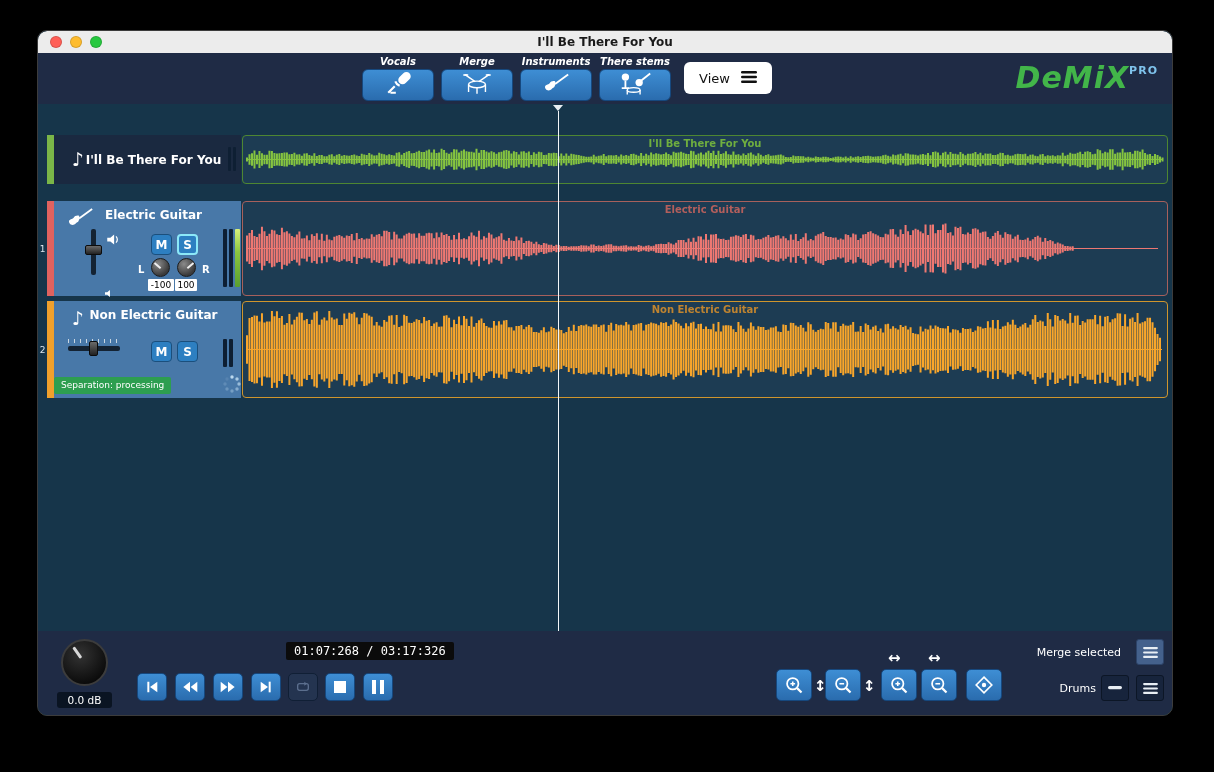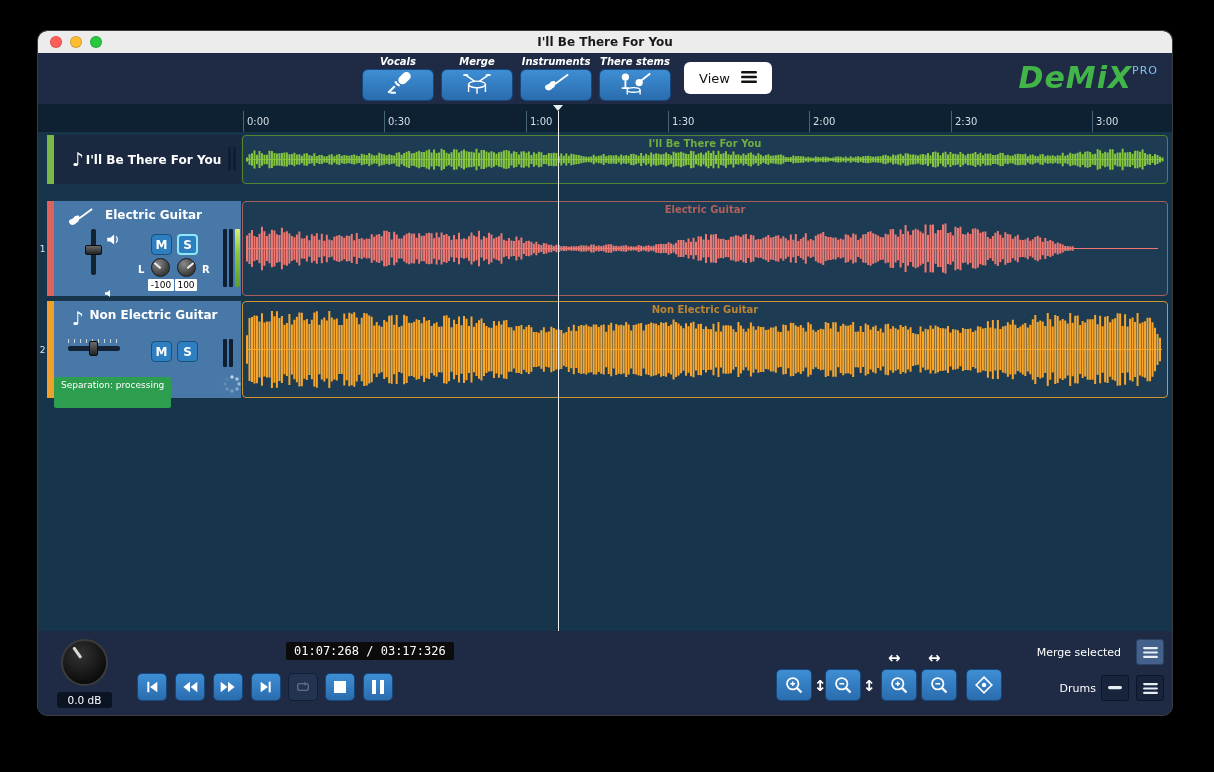--- a/index.html
+++ b/index.html
@@ -21,21 +21,21 @@
   .stem{width:72px;display:flex;flex-direction:column;align-items:center;}
   .stem-label{font-size:10px;font-weight:bold;color:#fff;height:12px;white-space:nowrap;font-style:italic;}
   .stem-btn{width:72px;height:32px;margin-top:1px;border-radius:6px;cursor:pointer;
             background:linear-gradient(#3e8ed4,#2a6cae);border:1px solid #16487e;
             display:flex;align-items:center;justify-content:center;box-sizing:border-box;}
   .view-btn{position:absolute;left:646px;top:9px;width:88px;height:32px;background:#fff;border-radius:6px;
             display:flex;align-items:center;justify-content:center;gap:11px;font-size:13px;color:#111;cursor:pointer;}
   .hamb{display:inline-block}
   .logo{position:absolute;right:14px;top:7px;}
   .logo-main{font-size:30px;font-weight:800;font-style:italic;color:#42b549;letter-spacing:1px;margin-left:36px;}
-  .logo-pro{font-size:11px;font-weight:normal;color:#7fc3ec;vertical-align:14px;letter-spacing:1px;}
+  .logo-pro{font-size:11px;font-weight:bold;color:#7fc3ec;vertical-align:14px;letter-spacing:1px;}
 
   
   .ruler-band{position:absolute;top:73px;left:0;right:0;height:28px;background:#0d2133;}
   .ruler{position:absolute;left:200px;top:7px;width:934px;height:21px;background:#0d2133;cursor:pointer;}
   .tick{position:absolute;top:0;height:21px;border-left:1px solid #4a6578;padding-left:3px;
         font-size:10px;color:#d6dfe7;line-height:21px;white-space:nowrap;}
 
   
   .content{position:absolute;top:101px;left:0;right:0;height:499px;background:#16354a;}
   .row{position:absolute;left:0;width:1134px;}
@@ -73,21 +73,21 @@
            background:radial-gradient(circle at 35% 30%,#8a8a8a,#3a3a3a 70%);border:1px solid #1c1c1c;box-sizing:border-box;}
   .panknob i{position:absolute;left:8px;top:1px;width:2px;height:8px;background:#f0f0f0;transform-origin:1px 8.5px;display:block;}
   .pan-label{position:absolute;font-size:10px;font-weight:bold;color:#fff;}
   .pan-val{position:absolute;height:12px;background:#fff;color:#000;font-size:9px;line-height:12px;text-align:center;
            border-radius:1px;padding:0 2px;}
   .hslider-groove{position:absolute;width:52px;height:5px;background:#142333;border-radius:2px;}
   .hslider-ticks{position:absolute;width:52px;height:4px;
       background:repeating-linear-gradient(90deg,#c9d6e2 0 1px,transparent 1px 6px);}
   .hslider-handle{position:absolute;width:9px;height:15px;background:linear-gradient(#6a6a6a,#222);
                   border:1px solid #0c0c0c;border-radius:2px;box-sizing:border-box;cursor:pointer;}
-  .badge{position:absolute;background:#2d9e50;color:#fff;font-size:9px;line-height:17px;height:31px;
+  .badge{position:absolute;background:#2d9e50;color:#fff;font-size:9px;line-height:17px;height:17px;
          padding:0 7px;border-radius:2px;white-space:nowrap;}
 
   
   .playhead{position:absolute;left:520px;top:80px;width:1px;height:520px;background:#f2f6f8;z-index:20;cursor:ew-resize;}
   .ph-tri{position:absolute;left:515px;top:74px;width:0;height:0;z-index:21;
           border-left:5px solid transparent;border-right:5px solid transparent;border-top:6px solid #e8eef2;}
 
   
   .bottombar{position:absolute;left:0;right:0;top:600px;height:84px;background:#1f2b45;border-radius:0 0 9px 9px;}
   .knob{position:absolute;left:23px;top:8px;width:47px;height:47px;border-radius:50%;
@@ -189,31 +189,20 @@
           <rect y="10.4" width="16" height="2.6" rx="1.3" fill="#111"></rect>
         </svg>
       </span>
     </div>
 
     <div class="logo">
       <span class="logo-main">DeMiX</span><span class="logo-pro">PRO</span>
     </div>
   </div>
 
-  <div class="ruler-band">
-    <div class="ruler">
-      <span class="tick" style="left:5px">0:00</span>
-      <span class="tick" style="left:146px">0:30</span>
-      <span class="tick" style="left:288px">1:00</span>
-      <span class="tick" style="left:430px">1:30</span>
-      <span class="tick" style="left:571px">2:00</span>
-      <span class="tick" style="left:713px">2:30</span>
-      <span class="tick" style="left:854px">3:00</span>
-    </div>
-  </div>
 
   <div class="content"></div>
 
   <div class="row" id="row0">
     <div class="strip" style="background:#7ab648"></div>
     <div class="hdr">
       <span class="note-glyph" style="left:18px;top:13px">♪</span>
       <div class="hdr-name">I'll Be There For You</div>
       <span class="meterbar" style="right:10px;top:12px;height:24px"></span>
       <span class="meterbar" style="right:5px;top:12px;height:24px"></span>

